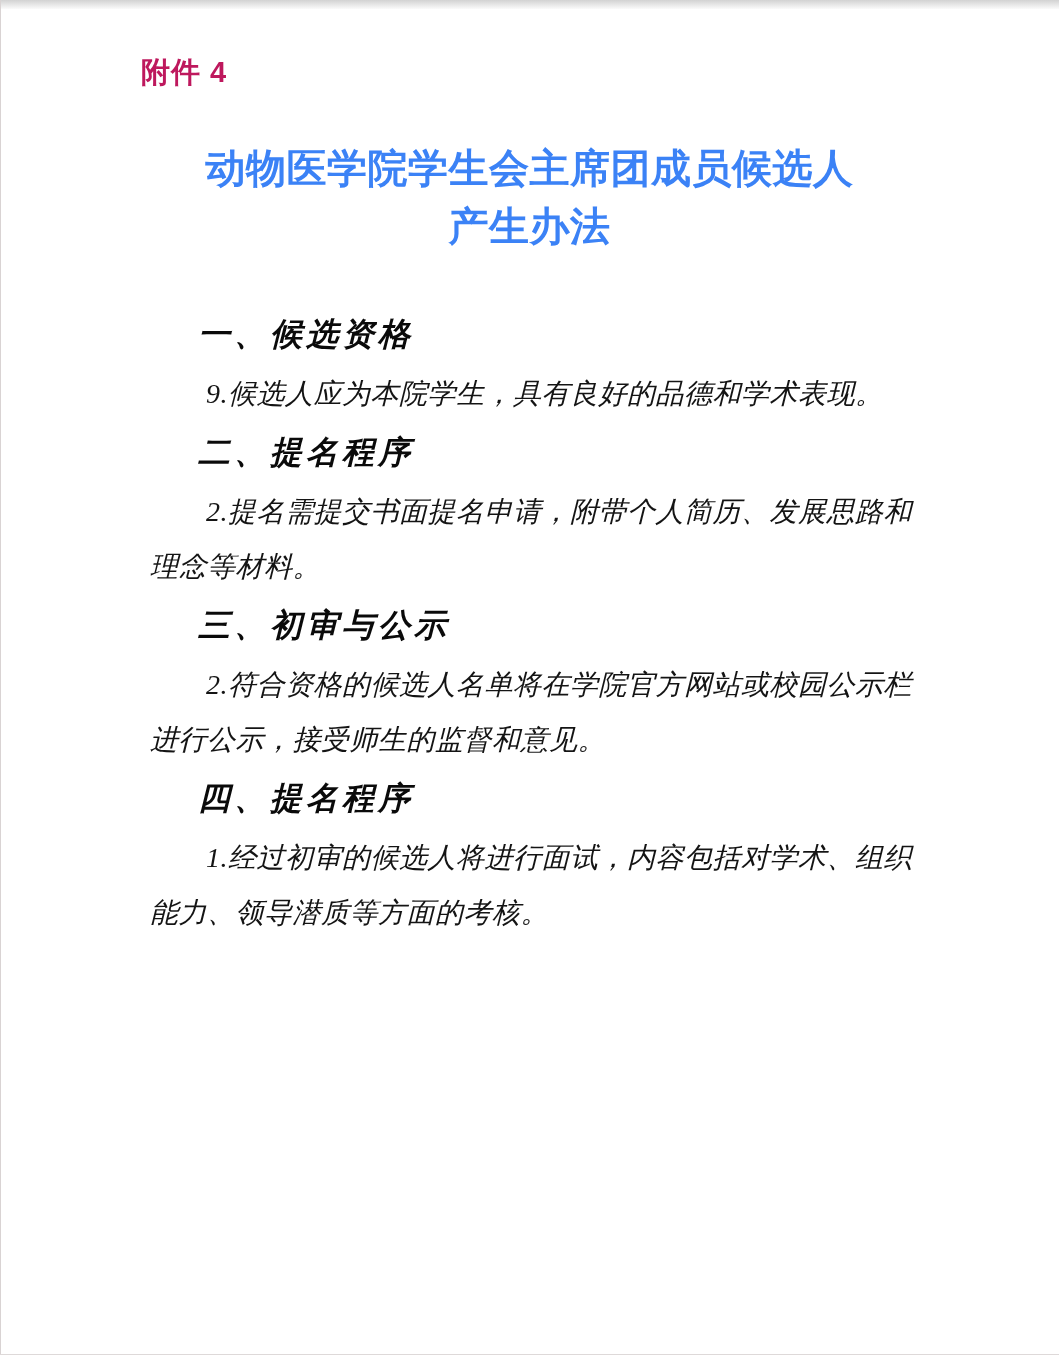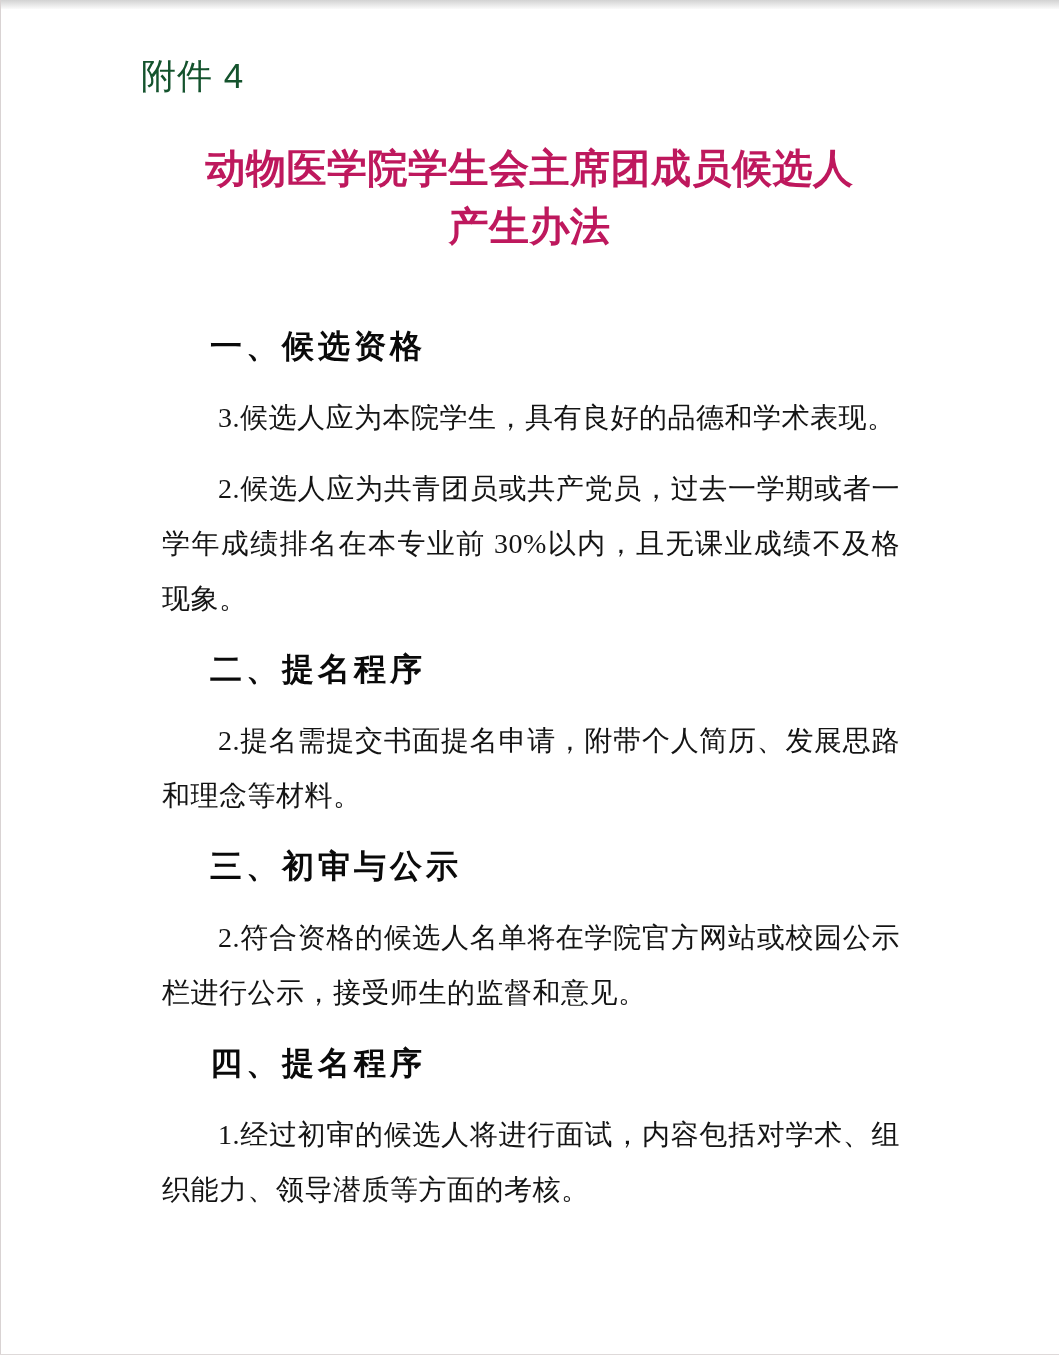--- a/index.html
+++ b/index.html
@@ -36,49 +36,50 @@
     position: absolute;
     left: 0; bottom: 0;
     width: 100%; height: 1px;
     background: #ded9d9;
   }
   .attachment-label {
     position: absolute;
     left: 141px;
     top: 53px;
     font-family: "Liberation Sans", "DejaVu Sans", sans-serif;
-    font-weight: 400;
-    font-size: 35px;
+    font-weight: 700;
+    font-size: 29px;
     letter-spacing: 1px;
-    color: #14532d;
+    color: #be185d;
     white-space: nowrap;
   }
   .doc-title {
     position: absolute;
     top: 140px;
     left: 0;
     width: 100%;
     margin: 0;
     text-align: center;
     font-size: 40px;
     font-weight: bold;
     line-height: 58px;
     letter-spacing: 0.5px;
-    color: #be185d;
+    color: #3b82f6;
   }
   .doc-title .title-line { display: block; }
   .doc-body {
     position: absolute;
     left: 146px;
     top: 303px;
     width: 770px;
   }
   .doc-body p {
-    margin: 16px;
+    margin: 4px;
     line-height: 55px;
+    font-style: italic;
   }
   .section-heading {
     font-size: 32px;
     font-weight: bold;
     letter-spacing: 4px;
     text-indent: 1.5em;
     color: #0a0a0a;
     white-space: nowrap;
   }
   .paragraph {
@@ -99,22 +100,21 @@
 
   <div class="attachment-label">附件 4</div>
 
   <h1 class="doc-title">
     <span class="title-line">动物医学院学生会主席团成员候选人</span>
     <span class="title-line">产生办法</span>
   </h1>
 
   <div class="doc-body">
     <p class="section-heading">一、候选资格</p>
-    <p class="paragraph">3.候选人应为本院学生，具有良好的品德和学术表现。</p>
-    <p class="paragraph">2.候选人应为共青团员或共产党员，过去一学期或者一学年成绩排名在本专业前 30%以内，且无课业成绩不及格现象。</p>
+    <p class="paragraph">9.候选人应为本院学生，具有良好的品德和学术表现。</p>
 
     <p class="section-heading">二、提名程序</p>
     <p class="paragraph">2.提名需提交书面提名申请，附带个人简历、发展思路和理念等材料。</p>
 
     <p class="section-heading">三、初审与公示</p>
     <p class="paragraph">2.符合资格的候选人名单将在学院官方网站或校园公示栏进行公示，接受师生的监督和意见。</p>
 
     <p class="section-heading">四、提名程序</p>
     <p class="paragraph">1.经过初审的候选人将进行面试，内容包括对学术、组织能力、领导潜质等方面的考核。</p>
   </div>

